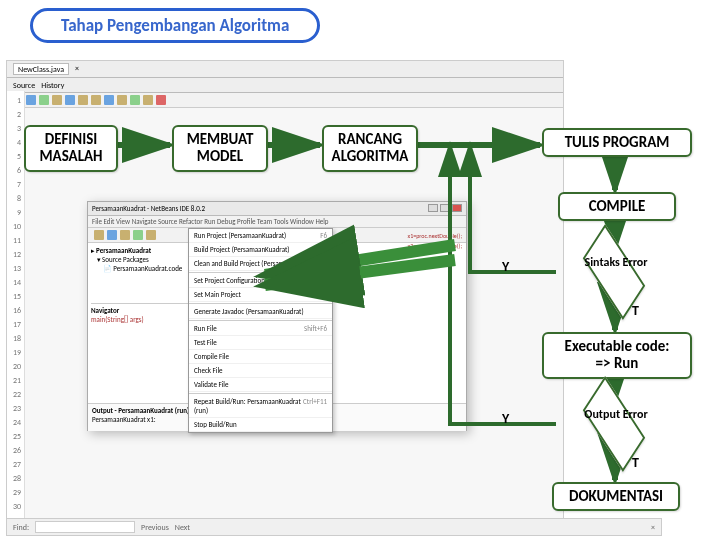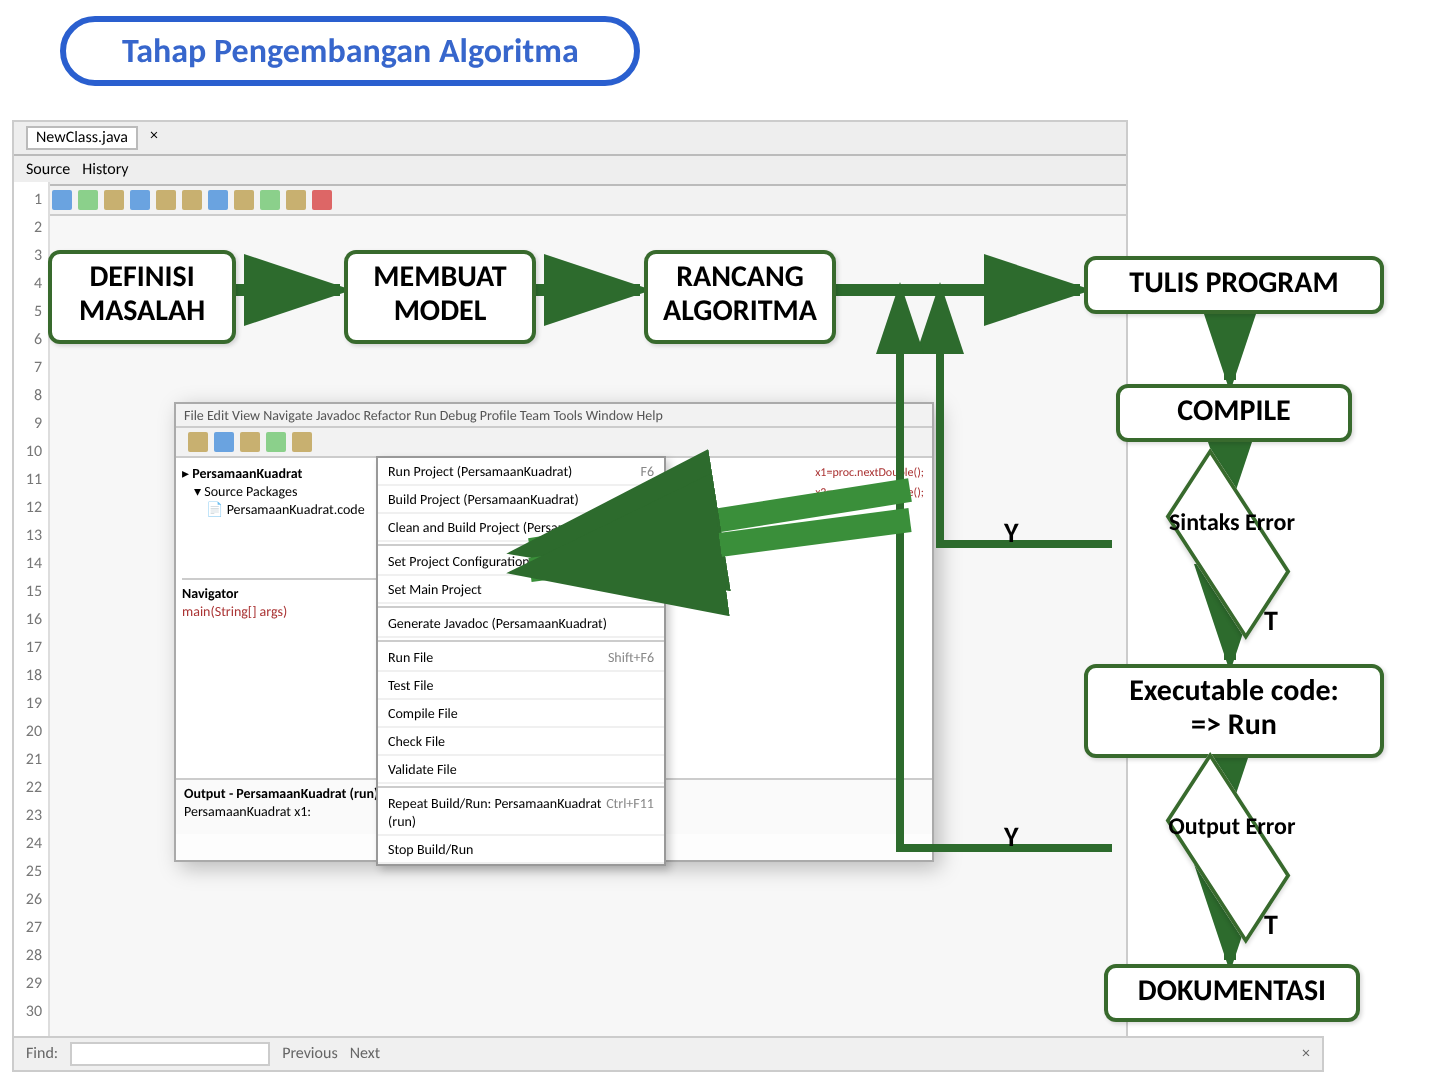--- a/index.html
+++ b/index.html
@@ -135,21 +135,29 @@
     <span class="t-ic"></span>
     <span class="t-ic b"></span>
     <span class="t-ic"></span>
     <span class="t-ic g"></span>
     <span class="t-ic"></span>
     <span class="t-ic r"></span>
   </div>
   <div class="gutter">1<br>2<br>3<br>4<br>5<br>6<br>7<br>8<br>9<br>10<br>11<br>12<br>13<br>14<br>15<br>16<br>17<br>18<br>19<br>20<br>21<br>22<br>23<br>24<br>25<br>26<br>27<br>28<br>29<br>30</div>
 
   <div class="inner-ide">
-    <div class="inner-menu">File  Edit  View  Navigate  Javadoc  Refactor  Run  Debug  Profile  Team  Tools  Window  Help</div>
+    <div class="inner-header">
+      <span>PersamaanKuadrat - NetBeans IDE 8.0.2</span>
+      <span class="inner-win-btns">
+        <span class="wbtn"></span>
+        <span class="wbtn"></span>
+        <span class="wbtn cl"></span>
+      </span>
+    </div>
+    <div class="inner-menu">File  Edit  View  Navigate  Source  Refactor  Run  Debug  Profile  Team  Tools  Window  Help</div>
     <div class="ide-toolbar">
       <span class="t-ic"></span>
       <span class="t-ic b"></span>
       <span class="t-ic"></span>
       <span class="t-ic g"></span>
       <span class="t-ic"></span>
       <span style="margin-left:auto;color:#888;" placeholder="search (Ctrl+I)"></span>
     </div>
     <div class="inner-body">
       <div class="inner-tree">

